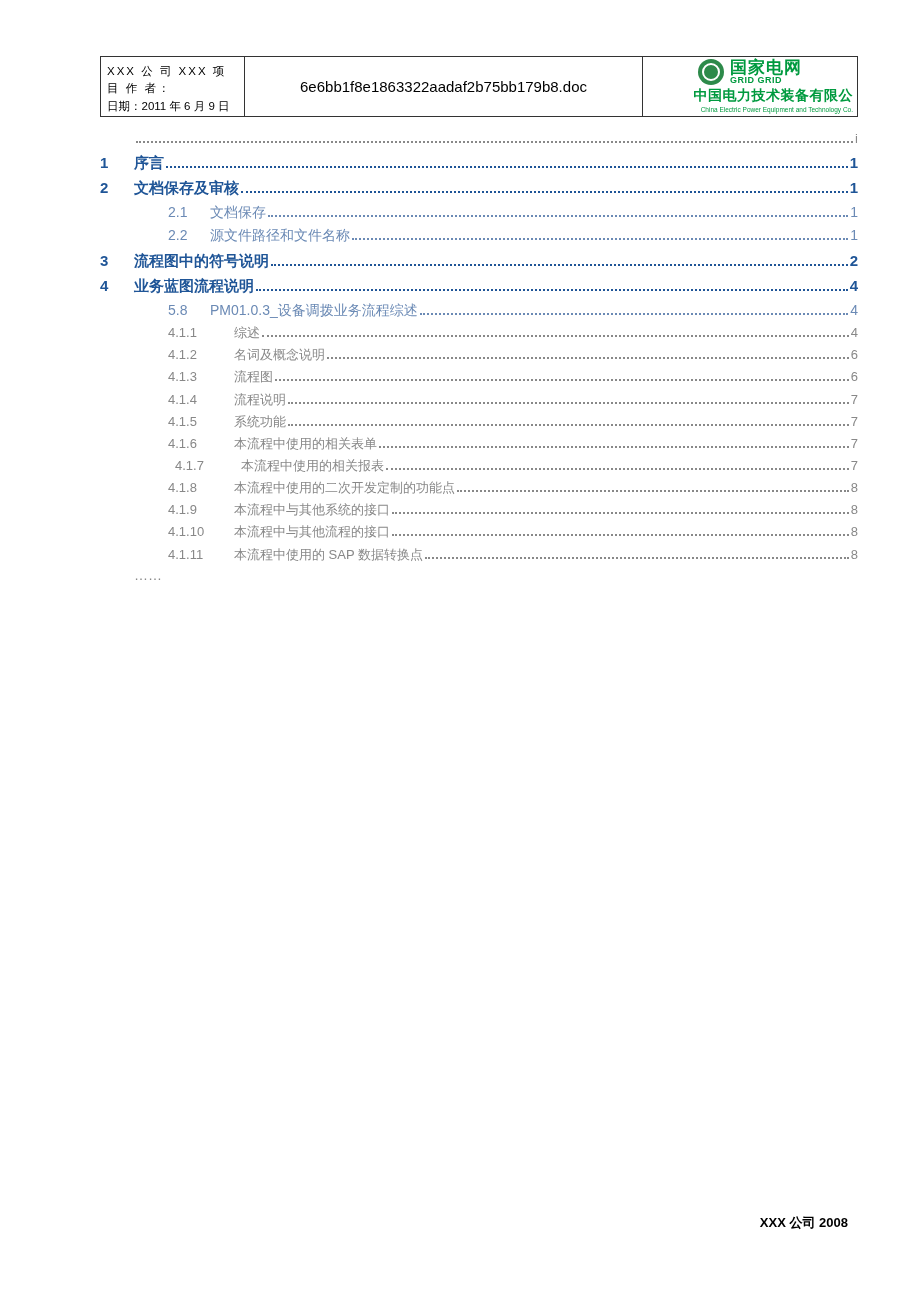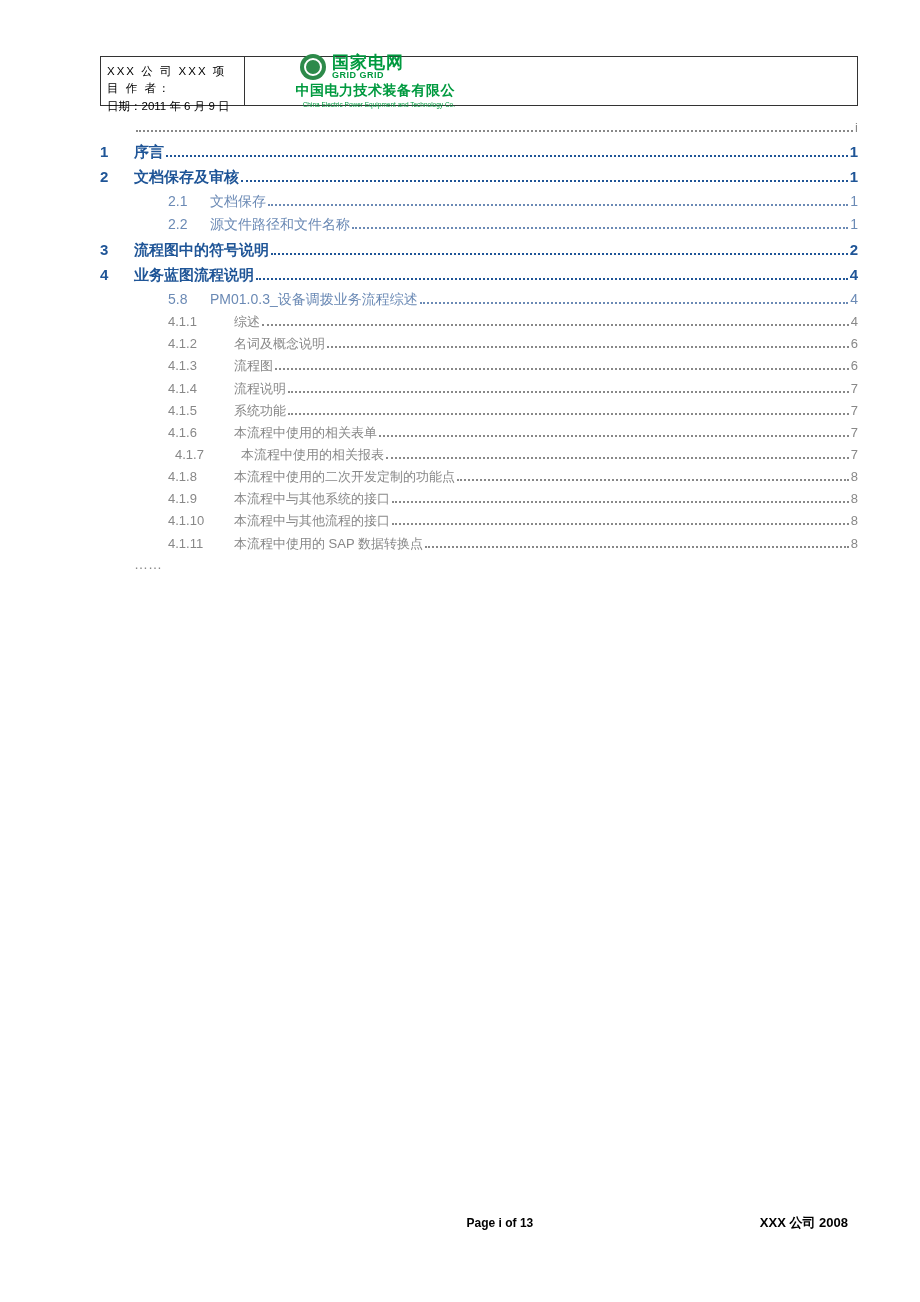--- a/index.html
+++ b/index.html
@@ -14,21 +14,21 @@
   .page {
     position: absolute;
     top: 56px;
     left: 100px;
     right: 62px;
     bottom: 70px;
   }
   .header-box {
     display: flex;
     border: 1px solid #333;
-    height: 50px;
+    height: 61px;
   }
   .header-left {
     width: 144px;
     border-right: 1px solid #333;
     font-size: 11.5px;
     padding: 6px 6px 4px 6px;
     line-height: 1.5;
     letter-spacing: 2px;
   }
   .header-left .date-line { letter-spacing: 0; }
@@ -195,20 +195,23 @@
 </style>
 </head>
 <body>
 
 <div class="page">
 
   <div class="header-box">
     <div class="header-left">
       <div>XXX 公 司 XXX 项 目 作  者：</div>
       <div class="date-line">日期：2011 年 6 月 9 日</div>
+    </div>
+    <div class="header-mid">
+      <span>6e6bb1f8e1863322aadaf2b75bb179b8.doc</span>
     </div>
     <div class="header-right">
       <div class="logo-row">
         <div class="logo-circle"></div>
         <div>
           <div class="logo-text-cn">国家电网</div>
           <div class="logo-text-en">GRID GRID</div>
         </div>
       </div>
       <div class="sub-company">中国电力技术装备有限公</div>
@@ -345,17 +348,16 @@
           <span class="toc-text l3">本流程中使用的 SAP 数据转换点</span>
           <span class="dots l3"></span>
           <span class="toc-page l3">8</span>
         </div>
       </div>
     <div class="cont-row">……</div>
   </div>
 
   <div class="footer">
     <span style="width:140px"></span>
-    <span class="footer-center">Page i of 13</span>
     <span class="footer-right">XXX 公司 2008</span>
   </div>
 
 </div>
 
 </body></html>

